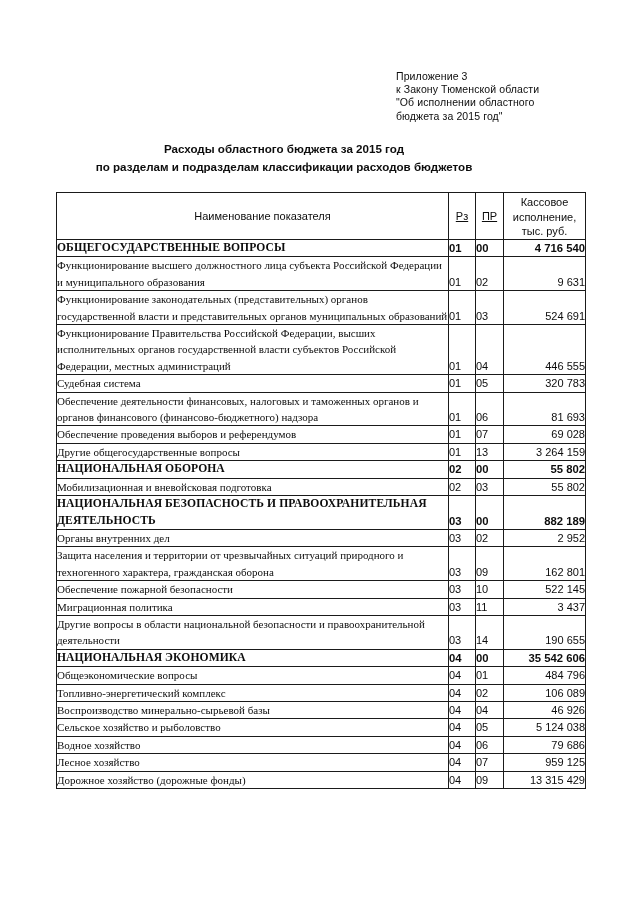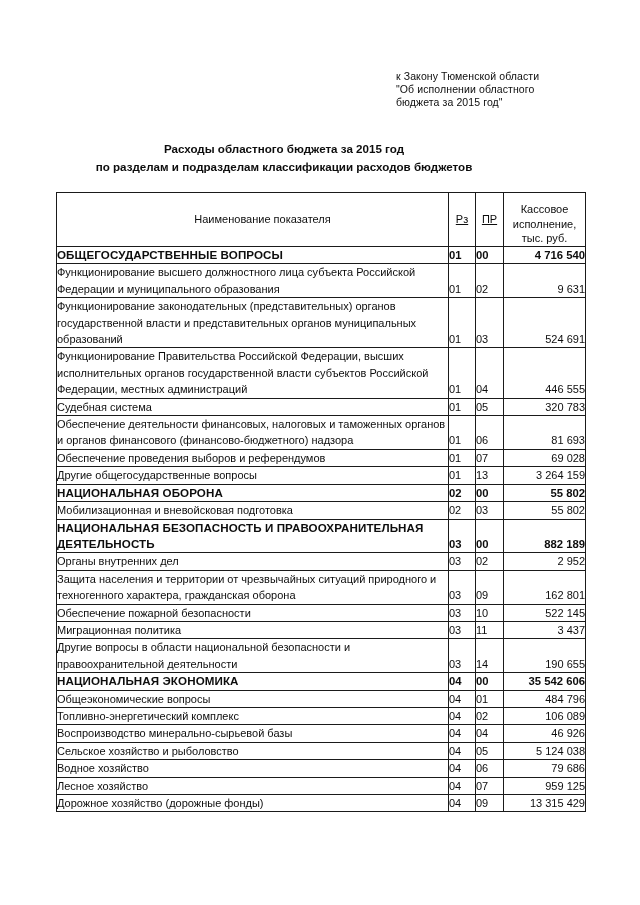--- a/index.html
+++ b/index.html
@@ -85,30 +85,31 @@
     font-size: 11px;
     line-height: 15px;
     height: 44px;
     padding: 2px 3px;
   }
   thead th.h-name { vertical-align: middle; padding-left: 20px; }
   thead th.h-rz,
   thead th.h-pr   { vertical-align: middle; text-decoration: underline; }
   thead th.h-val  {
     vertical-align: top;
-    padding-top: 9px;
+    padding-top: 2px;
     line-height: 14.5px;
   }
 
   
   td.cell-name {
     text-align: left;
     padding: 1px 2px 1px 4px;
     line-height: 16.4px;
     vertical-align: top;
+    font-family: Liberation Serif, serif;
   }
   td.cell-code {
     text-align: left;
     padding: 1px 2px 2px 2px;
     vertical-align: bottom;
     line-height: 16.4px;
   }
   td.cell-val {
     text-align: right;
     padding: 1px 5px 2px 2px;
@@ -128,20 +129,21 @@
   tr.level-section td.cell-code {
     font-size: 11.3px;
   }
 </style>
 </head>
 <body>
 
 <div class="page">
 
   <div class="doc-reference">
+    <div>Приложение 3</div>
     <div>к Закону Тюменской области</div>
     <div>"Об исполнении областного</div>
     <div>бюджета за 2015 год"</div>
   </div>
 
   <div class="doc-title">
     <div>Расходы областного бюджета за 2015 год</div>
     <div>по разделам и подразделам классификации расходов бюджетов</div>
   </div>
 

